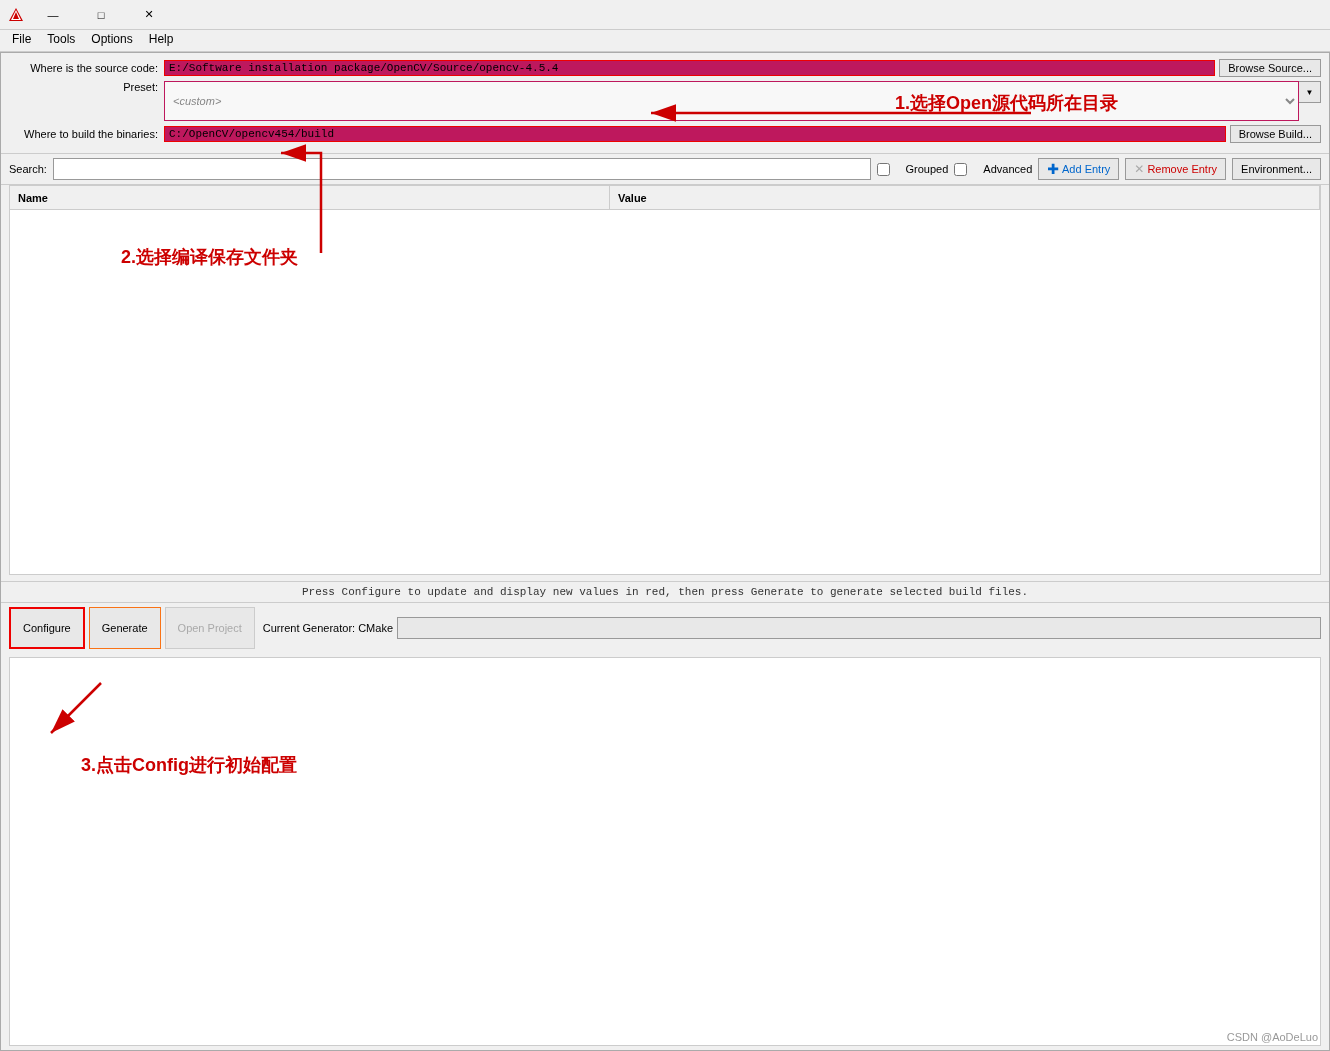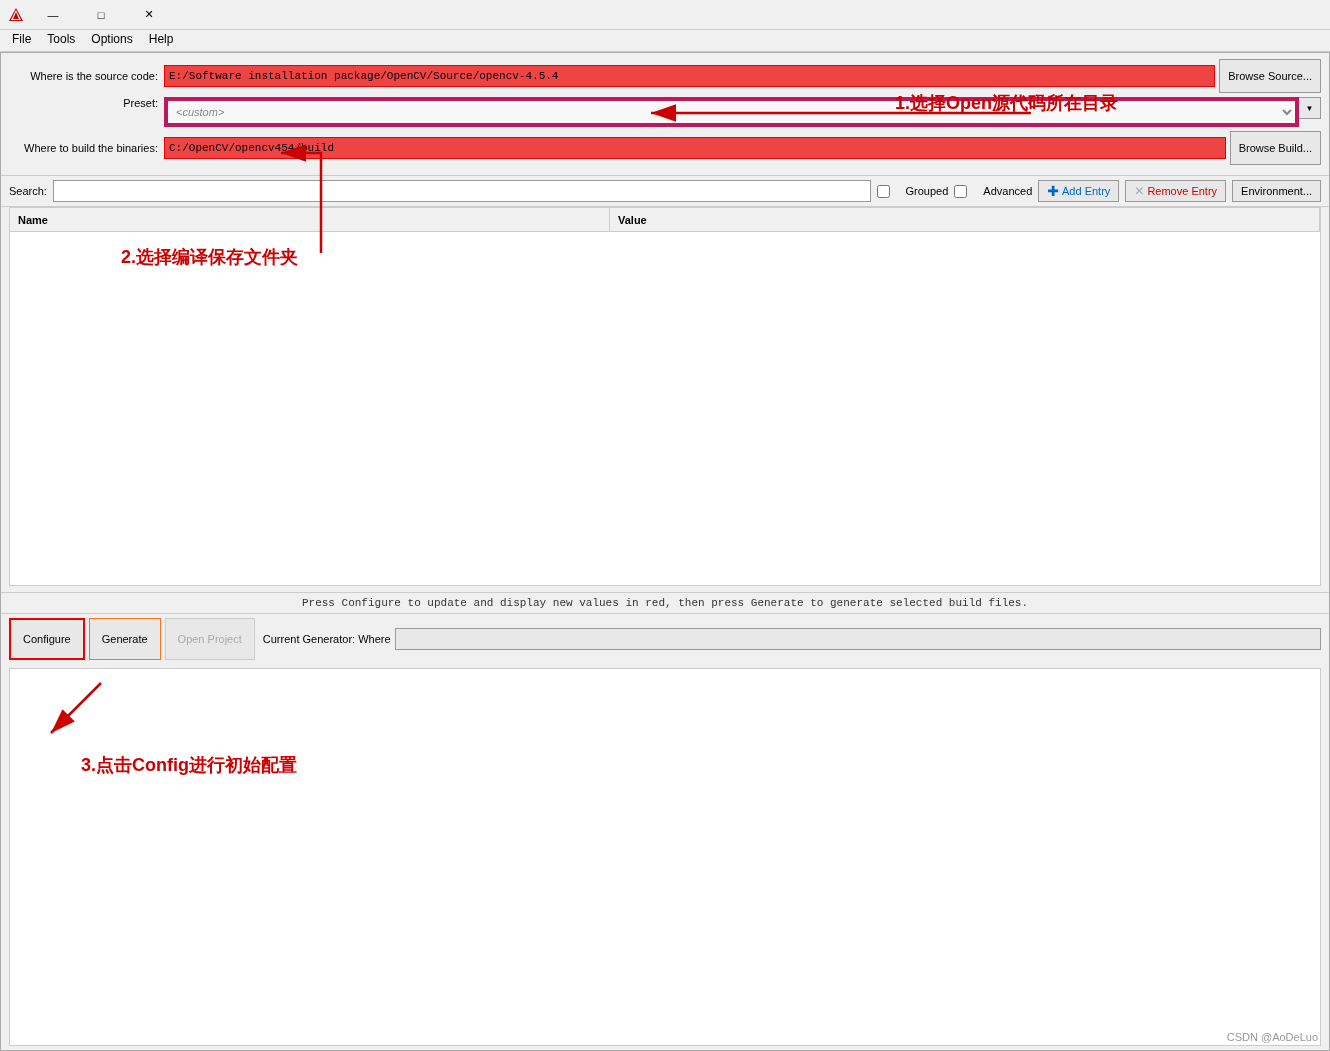--- a/index.html
+++ b/index.html
@@ -81,34 +81,34 @@
     .form-label {
       font-size: 11px;
       color: #000;
       min-width: 155px;
       text-align: right;
       padding-right: 6px;
       white-space: nowrap;
     }
     .form-input {
       flex: 1;
-      height: 22px;
+      height: 16px;
       border: 1px solid #e00;
-      background: #ef4444;
+      background: #be185d;
       font-size: 11px;
       font-family: 'Courier New', monospace;
       padding: 0 4px;
       outline: none;
     }
     .form-input.normal-border {
       border: 1px solid #e00;
     }
     .form-browse-btn {
       margin-left: 4px;
-      height: 34px;
+      height: 18px;
       padding: 0 8px;
       font-size: 11px;
       background: #e8e8e8;
       border: 1px solid #999;
       cursor: pointer;
       white-space: nowrap;
     }
 
     
     .preset-row {
@@ -285,22 +285,22 @@
       position: absolute;
       bottom: 8px;
       right: 12px;
       font-size: 11px;
       color: #999;
     }
 
     
     .preset-select {
       flex: 1;
-      height: 30px;
-      border: 4px solid #be185d;
+      height: 40px;
+      border: 1px solid #be185d;
       background: #f8f8f8;
       font-size: 11px;
       padding: 0 4px;
       color: #888;
       font-style: italic;
     }
     .preset-arrow {
       height: 22px;
       width: 22px;
       border: 1px solid #999;
@@ -395,21 +395,21 @@
   </div>
 
   <div class="status-bar">
     <span>Press Configure to update and display new values in red, then press Generate to generate selected build files.</span>
   </div>
 
   <div class="button-row">
     <button class="action-btn">Configure</button>
     <button class="action-btn normal">Generate</button>
     <button class="action-btn disabled">Open Project</button>
-    <span class="generator-text">Current Generator: Where</span>
+    <span class="generator-text">Current Generator: CMake</span>
     <div style="flex:1;">
       <div class="generator-input-area"></div>
     </div>
   </div>
 
   <div class="log-area"></div>
 
   <svg class="arrow-svg" style="top: 30px; left: 550px; width: 500px; height: 80px;">
     <defs>
       <marker id="arrowhead1" markerWidth="10" markerHeight="7" refX="10" refY="3.5" orient="auto">

